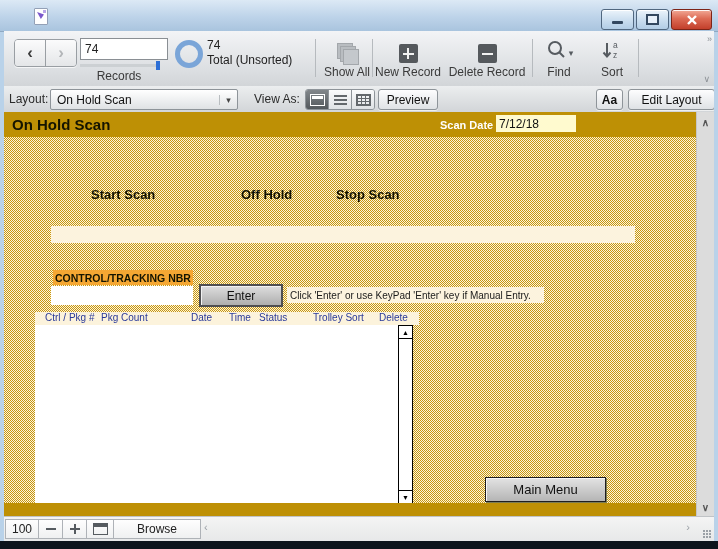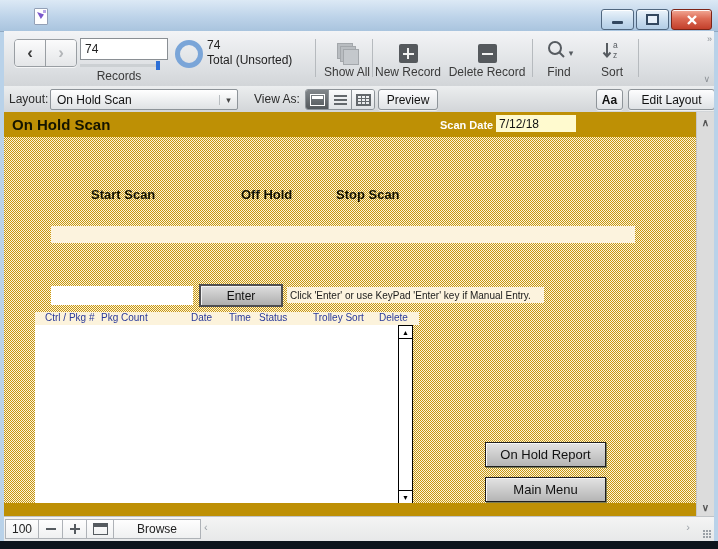--- a/index.html
+++ b/index.html
@@ -264,20 +264,21 @@
           <input class="scandate" value="7/12/18" style="">
         </div>
 
         <div class="dither">
           <button class="scanbtn" style="left:81px;">Start Scan</button>
           <button class="scanbtn" style="left:231px;">Off Hold</button>
           <button class="scanbtn" style="left:326px;">Stop Scan</button>
 
           <div class="scanbar"></div>
 
+          <div class="ctl-lbl">CONTROL/TRACKING NBR</div>
           <input class="ctl-input" value="" style="">
           <button class="enterbtn">Enter</button>
           <div class="hint">Click 'Enter' or use KeyPad 'Enter' key if Manual Entry.</div>
 
           <div class="thead">
             <span class="th" style="left:10px;">Ctrl / Pkg #</span>
             <span class="th" style="left:66px;">Pkg Count</span>
             <span class="th" style="left:148px;padding-left:8px;">Date</span>
             <span class="th" style="left:194px;">Time</span>
             <span class="th" style="left:224px;">Status</span>
@@ -285,21 +286,20 @@
             <span class="th" style="left:344px;">Delete</span>
           </div>
 
           <div class="listbox">
             <div class="lscroll">
               <div class="lsa up">▲</div>
               <div class="lsa dn">▼</div>
             </div>
           </div>
 
-          <button class="graybtn" style="top:305px;">On Hold Report</button>
           <button class="graybtn" style="top:340px;">Main Menu</button>
 
           <div class="disp-lbl">Display</div>
           <div class="disp-fld"></div>
         </div>
 
         <div class="goldfoot"></div>
       </div>
 
       <div class="vscroll">

